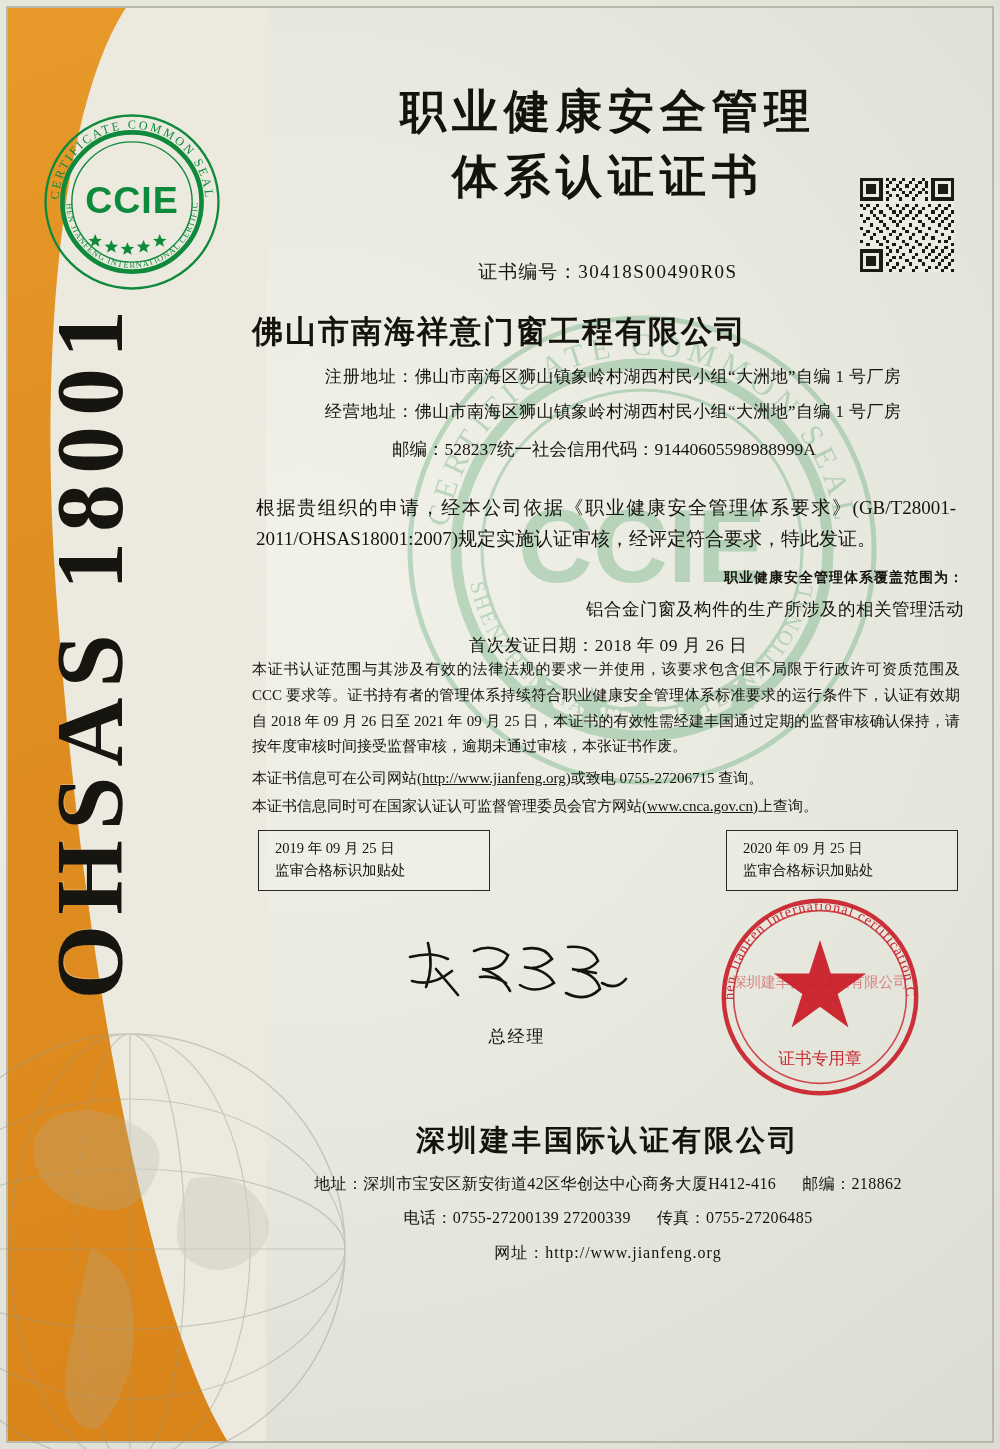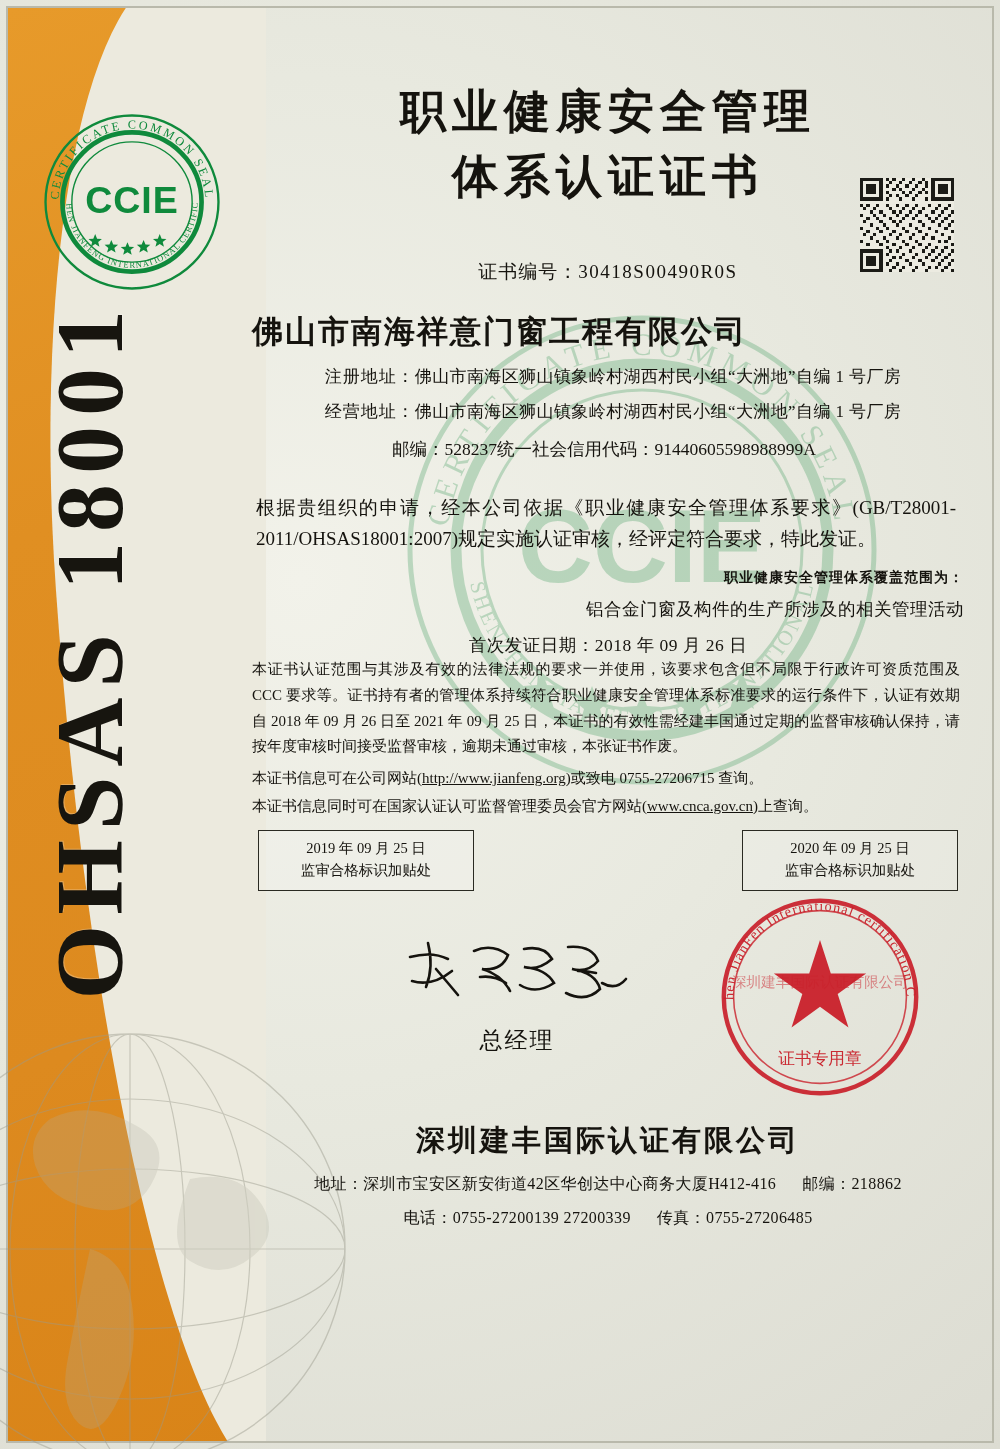--- a/index.html
+++ b/index.html
@@ -106,31 +106,31 @@
     text-align:center;font-size:17.5px;color:#15130e;margin-top:12px;letter-spacing:.5px;
   }
   .fineprint{
     font-size:15px;color:#15130e;line-height:1.72;text-align:justify;padding-right:4px;
   }
   .fineprint a{color:#15130e;}
   .stickers{
     display:flex;justify-content:space-between;margin-top:10px;padding:0 6px;
   }
   .sticker{
-    border:1.5px solid #2a2a22;width:198px;padding:7px 8px 9px;text-align:center;
+    border:1.5px solid #2a2a22;width:198px;padding:7px 16px 9px;
     font-size:14.5px;line-height:1.5;color:#15130e;background:rgba(255,255,255,.15);
   }
   .sig-area{
     position:relative;height:200px;margin-top:26px;
   }
   .signature{
     position:absolute;left:150px;top:20px;width:230px;height:70px;
   }
   .sig-label{
-    position:absolute;left:180px;top:108px;width:170px;text-align:center;font-size:23px;color:#15130e;letter-spacing:2px;
+    position:absolute;left:180px;top:108px;width:170px;text-align:center;font-size:17px;color:#15130e;letter-spacing:2px;
   }
   .red-seal{
     position:absolute;right:36px;top:-28px;width:216px;height:216px;
   }
   .issuer{
     text-align:center;font-size:29px;font-weight:700;color:#15130e;letter-spacing:3px;margin-top:4px;
   }
   .footer-line{
     text-align:center;font-size:16px;color:#15130e;margin-top:13px;letter-spacing:.4px;
   }
@@ -515,15 +515,18 @@
     <div class="issuer">深圳建丰国际认证有限公司</div>
 
     <div class="footer-line">
       <span>地址：</span><span>深圳市宝安区新安街道42区华创达中心商务大厦H412-416</span><span class="sp"></span><span>邮编：</span><span>218862</span>
     </div>
 
     <div class="footer-line">
       <span>电话：</span><span>0755-27200139    27200339</span><span class="sp"></span><span>传真：</span><span>0755-27206485</span>
     </div>
 
+    <div class="footer-line web">
+      <span>网址：</span><span>http://www.jianfeng.org</span>
+    </div>
 
   </div>
 </div>
 
 </body></html>

